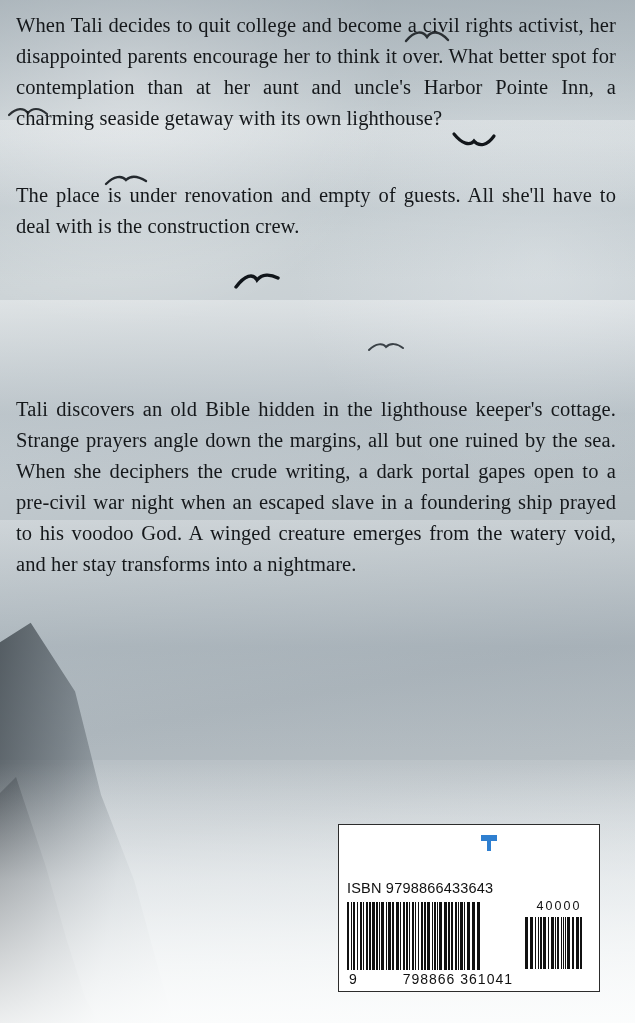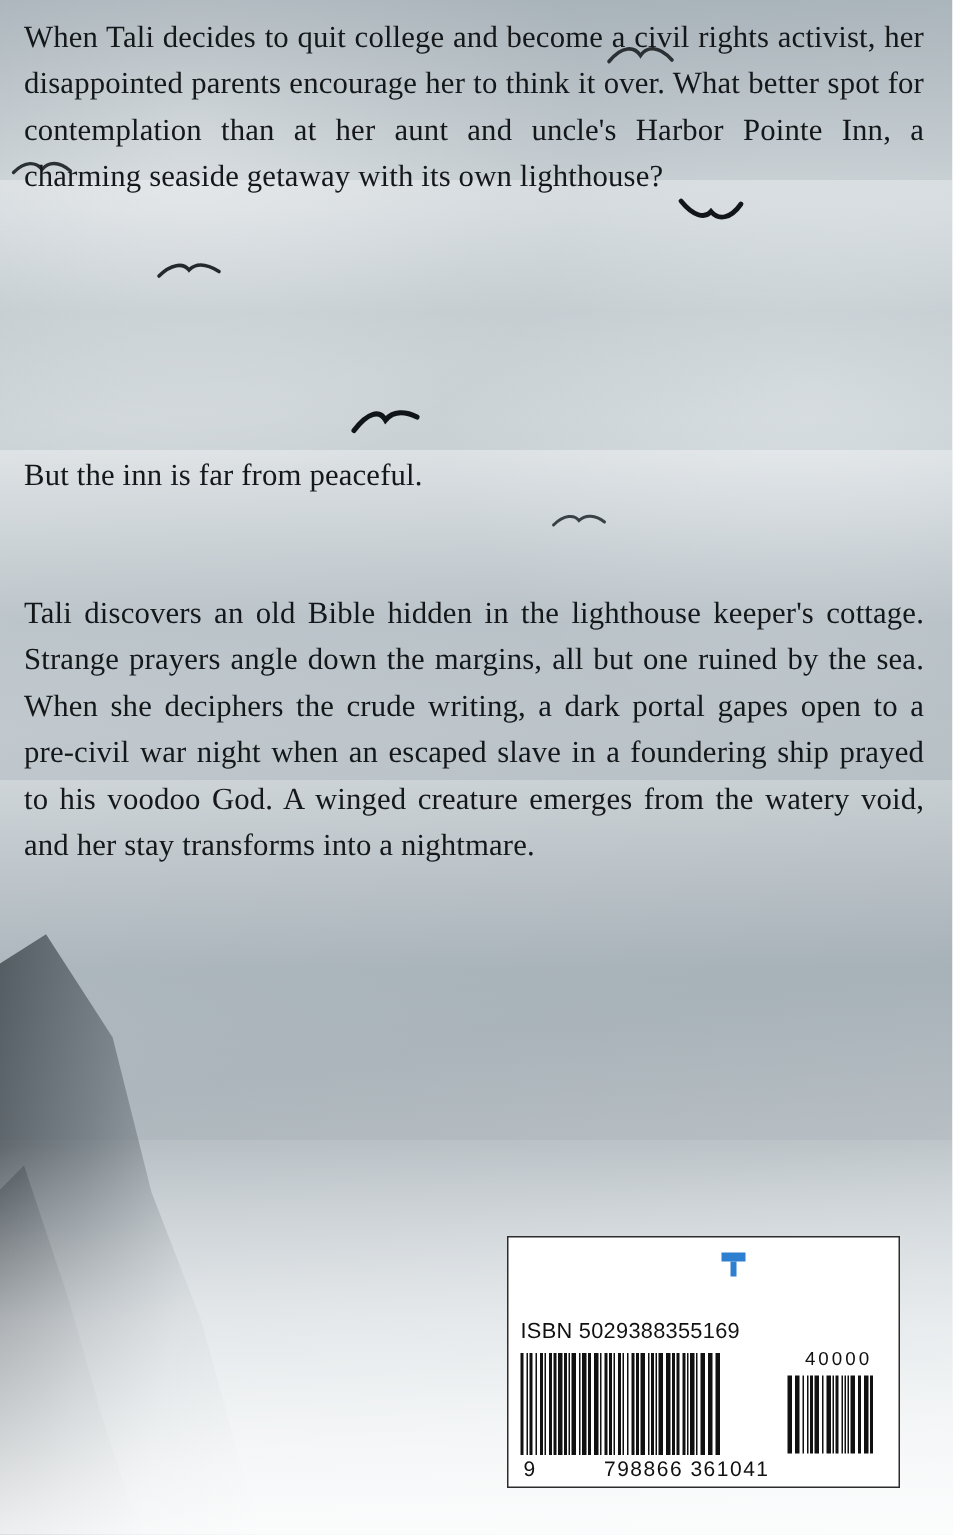--- a/index.html
+++ b/index.html
@@ -234,21 +234,21 @@
     </svg>
   </div>
   <div class="bird" style="left:368px; top:340px;">
     <svg width="36" height="16" viewBox="0 0 36 16">
       <path d="M1 10 C8 3, 15 3, 18 7 C22 3, 29 3, 35 8" stroke="#3a4147" stroke-width="2" fill="none" stroke-linecap="round"></path>
     </svg>
   </div>
 
   <div class="text-layer">
     <p class="blurb p1">When Tali decides to quit college and become a civil rights activist, her disappointed parents encourage her to think it over. What better spot for contemplation than at her aunt and uncle's Harbor Pointe Inn, a charming seaside getaway with its own lighthouse?</p>
-    <p class="blurb p3">But the inn is far from peaceful.</p>
+    <p class="blurb p2">The place is under renovation and empty of guests. All she'll have to deal with is the construction crew.</p>
     <p class="blurb p4">Tali discovers an old Bible hidden in the lighthouse keeper's cottage. Strange prayers angle down the margins, all but one ruined by the sea. When she deciphers the crude writing, a dark portal gapes open to a pre-civil war night when an escaped slave in a foundering ship prayed to his voodoo God. A winged creature emerges from the watery void, and her stay transforms into a nightmare.</p>
   </div>
 
   <div class="barcode-block">
     <div class="logo-mark">
       <svg width="20" height="20" viewBox="0 0 20 20">
         <rect x="2" y="2" width="16" height="6" fill="#2f7fd0"></rect>
         <rect x="8" y="8" width="4" height="10" fill="#2f7fd0"></rect>
       </svg>
     </div>
@@ -692,21 +692,21 @@
           <span class=""></span>
           <span class=""></span>
           <span class="on"></span>
           <span class=""></span>
           <span class="on"></span>
           <span class=""></span>
           <span class=""></span>
         </div>
     </div>
 
-    <div class="isbn-text">ISBN 5029388355169</div>
+    <div class="isbn-text">ISBN 9798866433643</div>
 
     <div class="main-barcode">
       <div class="bars" id="mainbars">
           <i style="width:2px"></i>
           <i style="width:2px;background:transparent"></i>
           <i style="width:1px"></i>
           <i style="width:1px;background:transparent"></i>
           <i style="width:2px"></i>
           <i style="width:2px;background:transparent"></i>
           <i style="width:1px"></i>

